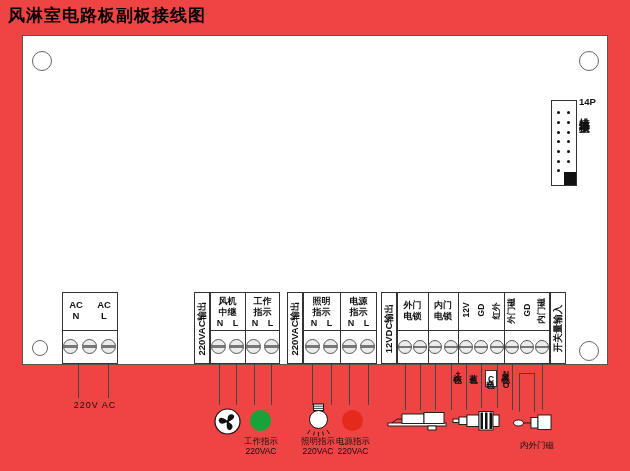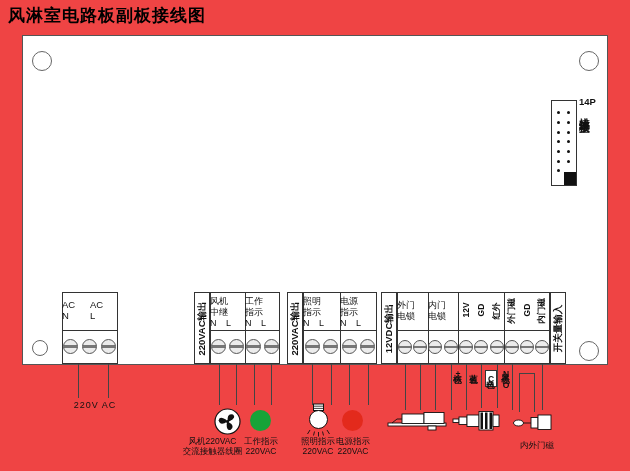--- a/index.html
+++ b/index.html
@@ -9,21 +9,21 @@
   .title { position:absolute; left:8px; top:4px; font-size:17px; font-weight:bold; color:#000; letter-spacing:1px; }
   .board { position:absolute; left:22px; top:35px; width:586px; height:330px; border:1px solid #555; background:#fff; }
   .hole { position:absolute; border:1px solid #666; border-radius:50%; background:#fff; }
   .box { position:absolute; border:1px solid #333; background:#fff; }
   .hline { position:absolute; height:1px; background:#333; }
   .vline { position:absolute; width:1px; background:#333; }
   .wire { position:absolute; width:1px; background:#444; }
   .screw { position:absolute; width:15px; height:15px; border:1px solid #555; border-radius:50%;
            background:linear-gradient(#ececec 40%, #777 40%, #777 58%, #ececec 58%); }
   .screw.sm { width:14px; height:14px; }
-  .cell { position:absolute; text-align:left; font-size:9px; font-weight:normal; line-height:11px; color:#111; }
+  .cell { position:absolute; text-align:center; font-size:9px; font-weight:bold; line-height:11px; color:#111; }
   .cell .nl { word-spacing:7px; }
   .rot { position:absolute; font-size:9px; font-weight:bold; color:#111; text-align:center; white-space:nowrap;
          transform:rotate(-90deg); transform-origin:center; }
   .rot.big { font-size:9.5px; }
   .vup { position:absolute; writing-mode:vertical-rl; text-orientation:upright; font-size:8.5px; font-weight:bold;
          color:#111; line-height:10px; letter-spacing:1px; }
   .vup.boxed { border:1px solid #333; padding:1px 0; background:#fff; }
   .dot { position:absolute; width:3px; height:3px; border-radius:50%; background:#111; }
   .blacksq { position:absolute; background:#111; }
   .lamp { position:absolute; width:21px; height:21px; border-radius:50%; }
@@ -223,24 +223,20 @@
     <rect x="36.5" y="3.5" width="2.5" height="16.5" fill="#111"></rect>
     <rect x="40" y="6" width="6" height="11.5" fill="#fff" stroke="#111" stroke-width="0.9"></rect>
   </svg>
   <svg style="left:513px;top:412px" width="40" height="19" viewBox="0 0 40 19">
     <ellipse cx="5.5" cy="11" rx="5" ry="3" fill="#fff" stroke="#111" stroke-width="0.9"></ellipse>
     <line x1="10.5" y1="11" x2="18" y2="11" stroke="#111" stroke-width="0.9"></line>
     <rect x="18" y="5.5" width="7" height="10.5" fill="#fff" stroke="#111" stroke-width="0.9"></rect>
     <rect x="25" y="3" width="13" height="14.5" fill="#fff" stroke="#111" stroke-width="0.9"></rect>
   </svg>
 
-  <div class="leg-label" style="left:170px;top:436px;width:85px">
-    <div>风机220VAC</div>
-      <div>交流接触器线圈</div>
-  </div>
   <div class="leg-label" style="left:231px;top:436px;width:60px">
     <div>工作指示</div>
       <div>220VAC</div>
   </div>
   <div class="leg-label" style="left:288px;top:436px;width:60px">
     <div>照明指示</div>
       <div>220VAC</div>
   </div>
   <div class="leg-label" style="left:323px;top:436px;width:60px">
     <div>电源指示</div>

